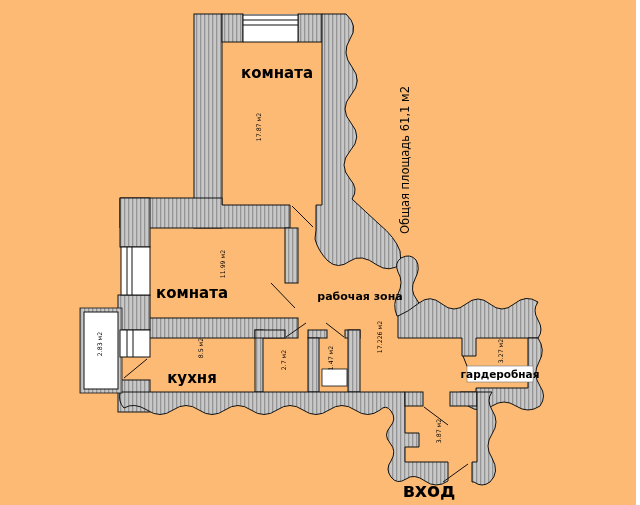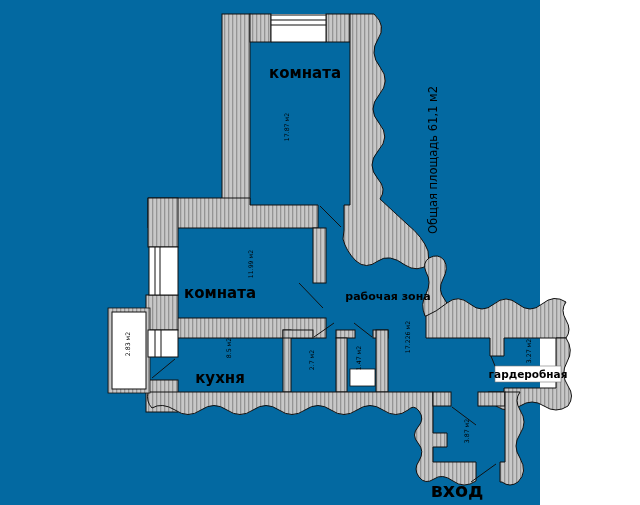--- a/index.html
+++ b/index.html
@@ -1,17 +1,17 @@
 <!DOCTYPE html>
 <html><head>
 <meta charset="utf-8">
 <style>
   html,body{margin:0;padding:0;background:#ffffff;}
   body{width:640px;height:505px;overflow:hidden;font-family:"DejaVu Sans",sans-serif;}
-  .stage{position:relative;width:512px;height:505px;background:#0369a1;padding-left:28px;}
+  .stage{position:relative;width:636px;height:505px;background:#fdba74;}
   svg{display:block;}
   svg text{fill:#000;}
   .room-label{font:bold 15px "DejaVu Sans",sans-serif;}
   .room-label-sm{font:bold 11px "DejaVu Sans",sans-serif;}
   .room-label-xs{font:bold 10.5px "DejaVu Sans",sans-serif;}
   .entrance-label{font:bold 19px "DejaVu Sans",sans-serif;}
   .area-label{font:6.2px "DejaVu Sans",sans-serif;}
   .total-label{font:11.5px "DejaVu Sans",sans-serif;}
   .wall{fill:url(#hatch);stroke:#111;stroke-width:1;}
   .wall-thin{fill:url(#hatch);stroke:#111;stroke-width:0.8;}

